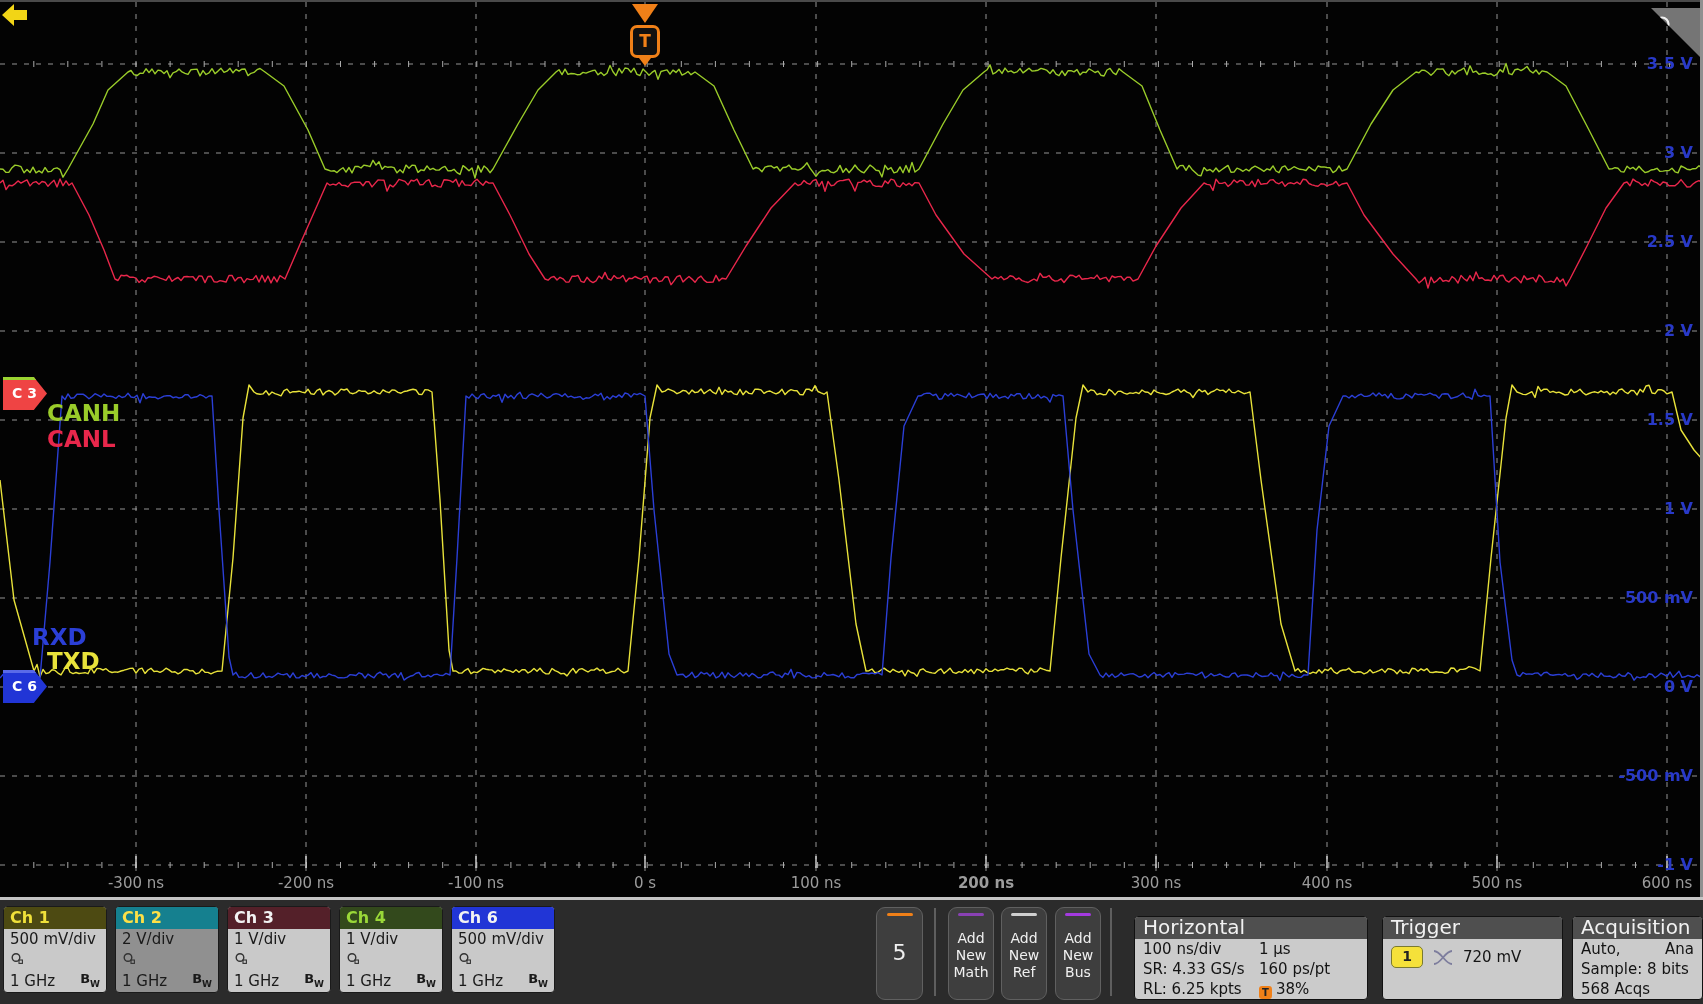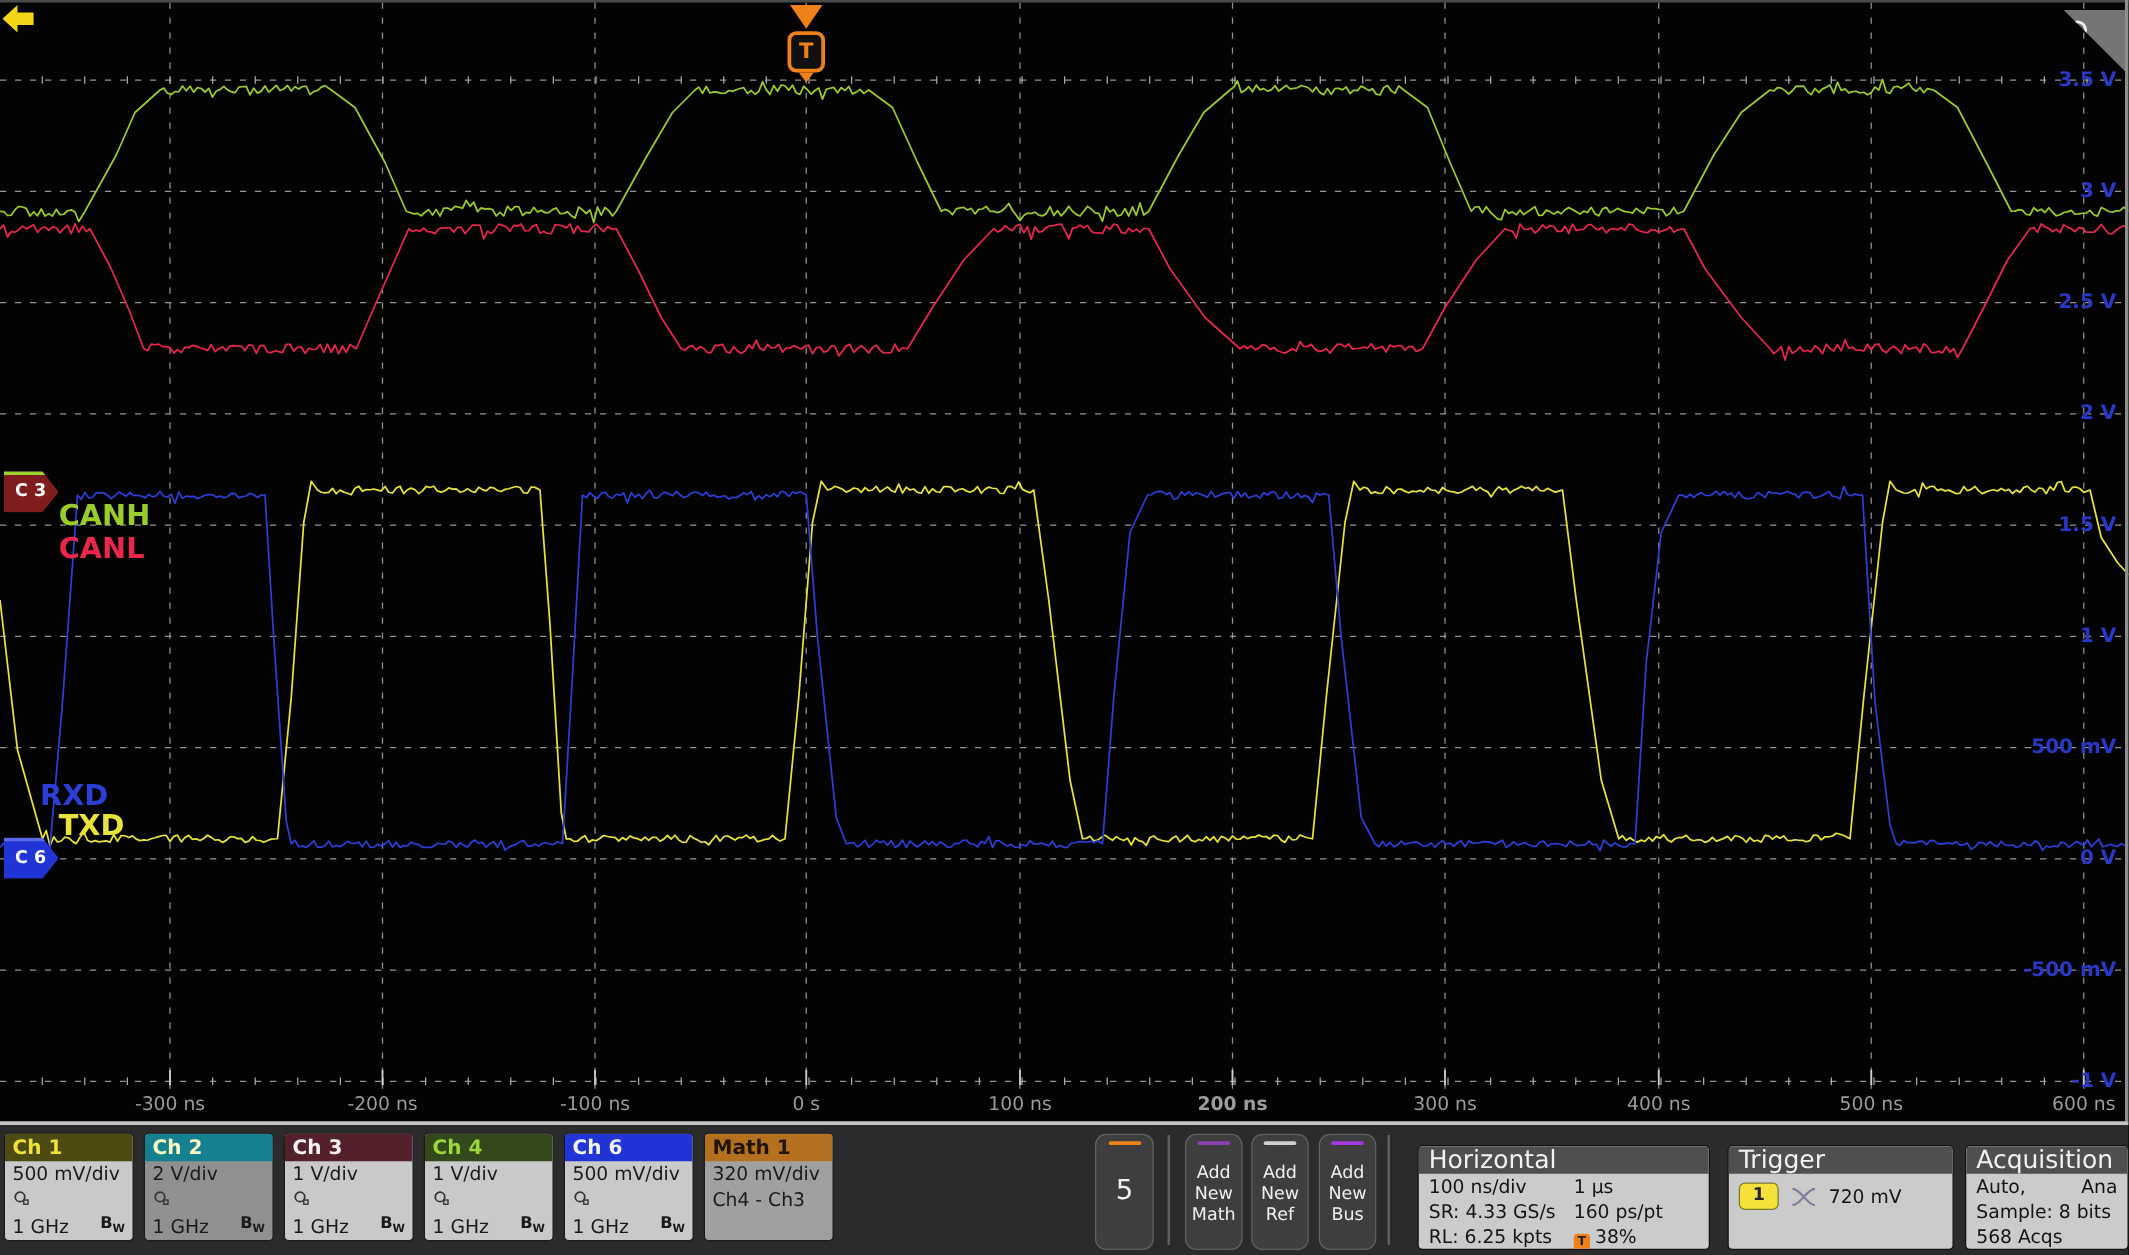--- a/index.html
+++ b/index.html
@@ -229,21 +229,21 @@
         <span class="trace-label" style="left: 47px; top: 398px; color: rgb(154, 204, 42);">CANH</span>
         <span class="trace-label" style="left: 47px; top: 424px; color: rgb(232, 39, 75);">CANL</span>
         <span class="trace-label" style="left: 32px; top: 622px; color: rgb(43, 63, 214);">RXD</span>
         <span class="trace-label" style="left: 47px; top: 646px; color: rgb(232, 226, 58);">TXD</span>
       </div>
 
     <div id="trig-tri"></div>
     <div id="trig-badge">T</div>
     <div id="trig-badge-tip"></div>
 
-    <div id="c3-flag" class="chan-flag" style="background: #7f1d1d;">
+    <div id="c3-flag" class="chan-flag" style="background: #ef4444;">
       <div class="topedge" style="background: rgb(155, 212, 50);"></div>
       <span>C 3</span>
     </div>
     <div id="c6-flag" class="chan-flag" style="background: rgb(33, 53, 214);">
       <div class="topedge" style="background: rgb(90, 106, 232);"></div>
       <span>C 6</span>
     </div>
 
     <div id="zoom-corner">
       <svg width="26" height="26">
@@ -271,21 +271,21 @@
             <rect x="9" y="8" width="3.4" height="3.4" fill="none" stroke="#333" stroke-width="1.1"></rect>
           </svg>
       </div>
       <div class="row bw-row">
           <span>1 GHz</span>
           <span class="bw-glyph">B<sub>W</sub></span>
         </div>
     </div>
 
     <div class="chan-badge b2" style="background: rgb(144, 144, 144);">
-      <div class="hd" style="background: rgb(21, 128, 143); color: #fef9c3;">Ch 2</div>
+      <div class="hd" style="background: rgb(21, 128, 143); color: #fde047;">Ch 2</div>
       <div class="row">2 V/div</div>
       <div class="row probe-row">
         <svg width="14" height="13">
             <circle cx="6" cy="5.5" r="3.8" fill="none" stroke="#333" stroke-width="1.4"></circle>
             <rect x="9" y="8" width="3.4" height="3.4" fill="none" stroke="#333" stroke-width="1.1"></rect>
           </svg>
       </div>
       <div class="row bw-row">
           <span>1 GHz</span>
           <span class="bw-glyph">B<sub>W</sub></span>
@@ -330,25 +330,20 @@
             <circle cx="6" cy="5.5" r="3.8" fill="none" stroke="#333" stroke-width="1.4"></circle>
             <rect x="9" y="8" width="3.4" height="3.4" fill="none" stroke="#333" stroke-width="1.1"></rect>
           </svg>
       </div>
       <div class="row bw-row">
           <span>1 GHz</span>
           <span class="bw-glyph">B<sub>W</sub></span>
         </div>
     </div>
 
-    <div class="chan-badge b6" style="background: rgb(160, 160, 160);">
-      <div class="hd" style="background: rgb(181, 112, 31); color: rgb(32, 21, 9);">Math 1</div>
-      <div class="row">320 mV/div</div>
-      <div class="row">Ch4 - Ch3</div>
-    </div>
 
     <div id="five-btn" class="sq-btn">
       <div class="accent" style="background: rgb(240, 128, 24);"></div>
       <span>5</span>
     </div>
 
     <div class="vsep" style="left:934px;"></div>
 
     <div id="add-math" class="sq-btn add-btn">
       <div class="accent" style="background: rgb(138, 65, 180);"></div>

